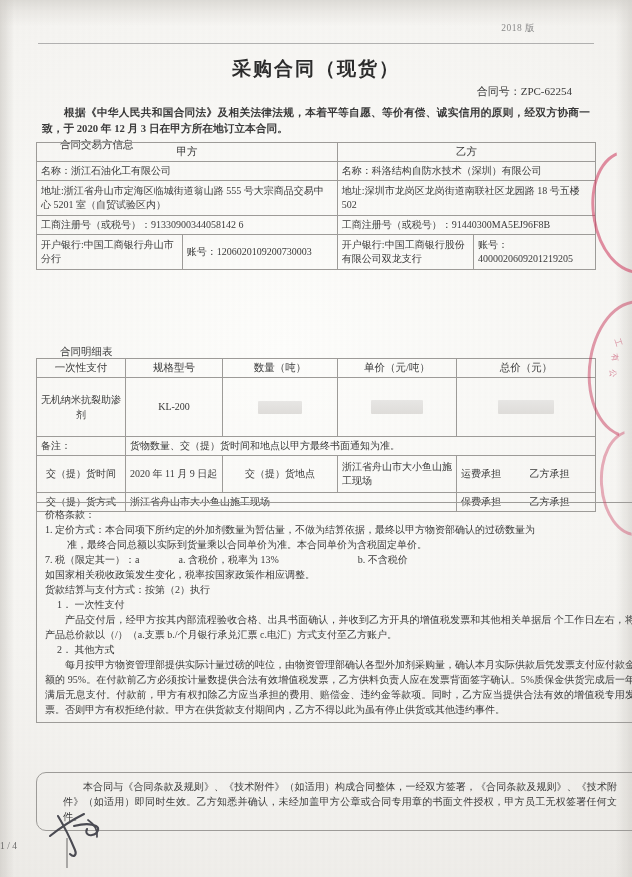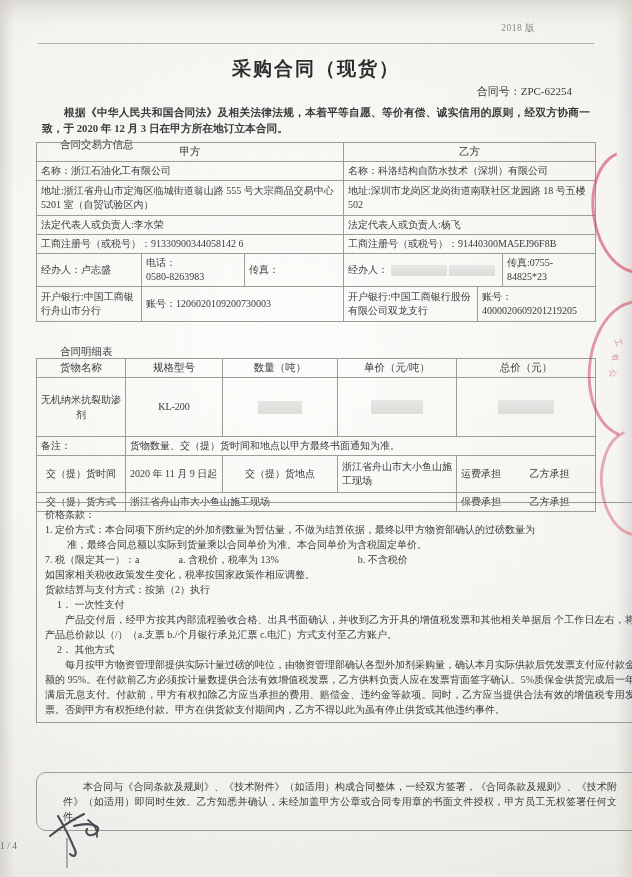--- a/index.html
+++ b/index.html
@@ -215,52 +215,24 @@
       <tr>
         <td colspan="3" style="height:30px;">
           <span>地址:</span><span>浙江省舟山市定海区临城街道翁山路 555 号大宗商品交易中心 5201 室（自贸试验区内）</span>
         </td>
         <td colspan="3">
           <span>地址:</span><span>深圳市龙岗区龙岗街道南联社区龙园路 18 号五楼 502</span>
         </td>
       </tr>
       <tr>
         <td colspan="3">
-          <span>法定代表人或负责人:</span><span>李水荣</span>
-        </td>
-        <td colspan="3">
-          <span>法定代表人或负责人:</span><span>杨飞</span>
-        </td>
-      </tr>
-      <tr>
-        <td colspan="3">
           <span>工商注册号（或税号）：</span><span>91330900344058142 6</span>
         </td>
         <td colspan="3">
           <span>工商注册号（或税号）：</span><span>91440300MA5EJ96F8B</span>
-        </td>
-      </tr>
-      <tr>
-        <td style="width:96px;">
-          <span>经办人：</span><span>卢志盛</span>
-        </td>
-        <td style="width:94px;">
-          <div>电话：</div>
-          <div>0580-8263983</div>
-        </td>
-        <td style="width:90px;">
-          <span>传真：</span><span></span>
-        </td>
-        <td colspan="2" style="width:190px;">
-          <span>经办人：</span>
-          <span class="blank-out" style="width:56px;"></span>
-          <span class="blank-out" style="width:46px;"></span>
-        </td>
-        <td style="width:84px;">
-          <span>传真:</span><span>0755-84825*23</span>
         </td>
       </tr>
       <tr>
         <td style="height:30px;">
           <span>开户银行:</span><span>中国工商银行舟山市分行</span>
         </td>
         <td colspan="2">
           <span>账号：</span><span>1206020109200730003</span>
         </td>
         <td>
@@ -271,21 +243,21 @@
         </td>
       </tr>
     </tbody>
       </table>
 
     <div class="section-label" style="left:60px; top:345px;">合同明细表</div>
 
     <table class="grid" id="detail-table">
       <tbody>
           <tr>
-        <th style="width:80px;" class="ctr">货物名称</th>
+        <th style="width:80px;" class="ctr">一次性支付</th>
         <th style="width:88px;" class="ctr">规格型号</th>
         <th style="width:106px;" class="ctr">数量（吨）</th>
         <th style="width:110px;" class="ctr">单价（元/吨）</th>
         <th class="ctr">总价（元）</th>
       </tr>
       <tr>
         <td class="ctr" style="height:54px; line-height:15px;">无机纳米抗裂助渗剂</td>
         <td class="ctr">KL-200</td>
         <td class="ctr">
           <span class="blank-out" style="width:44px; height:13px;"></span>

